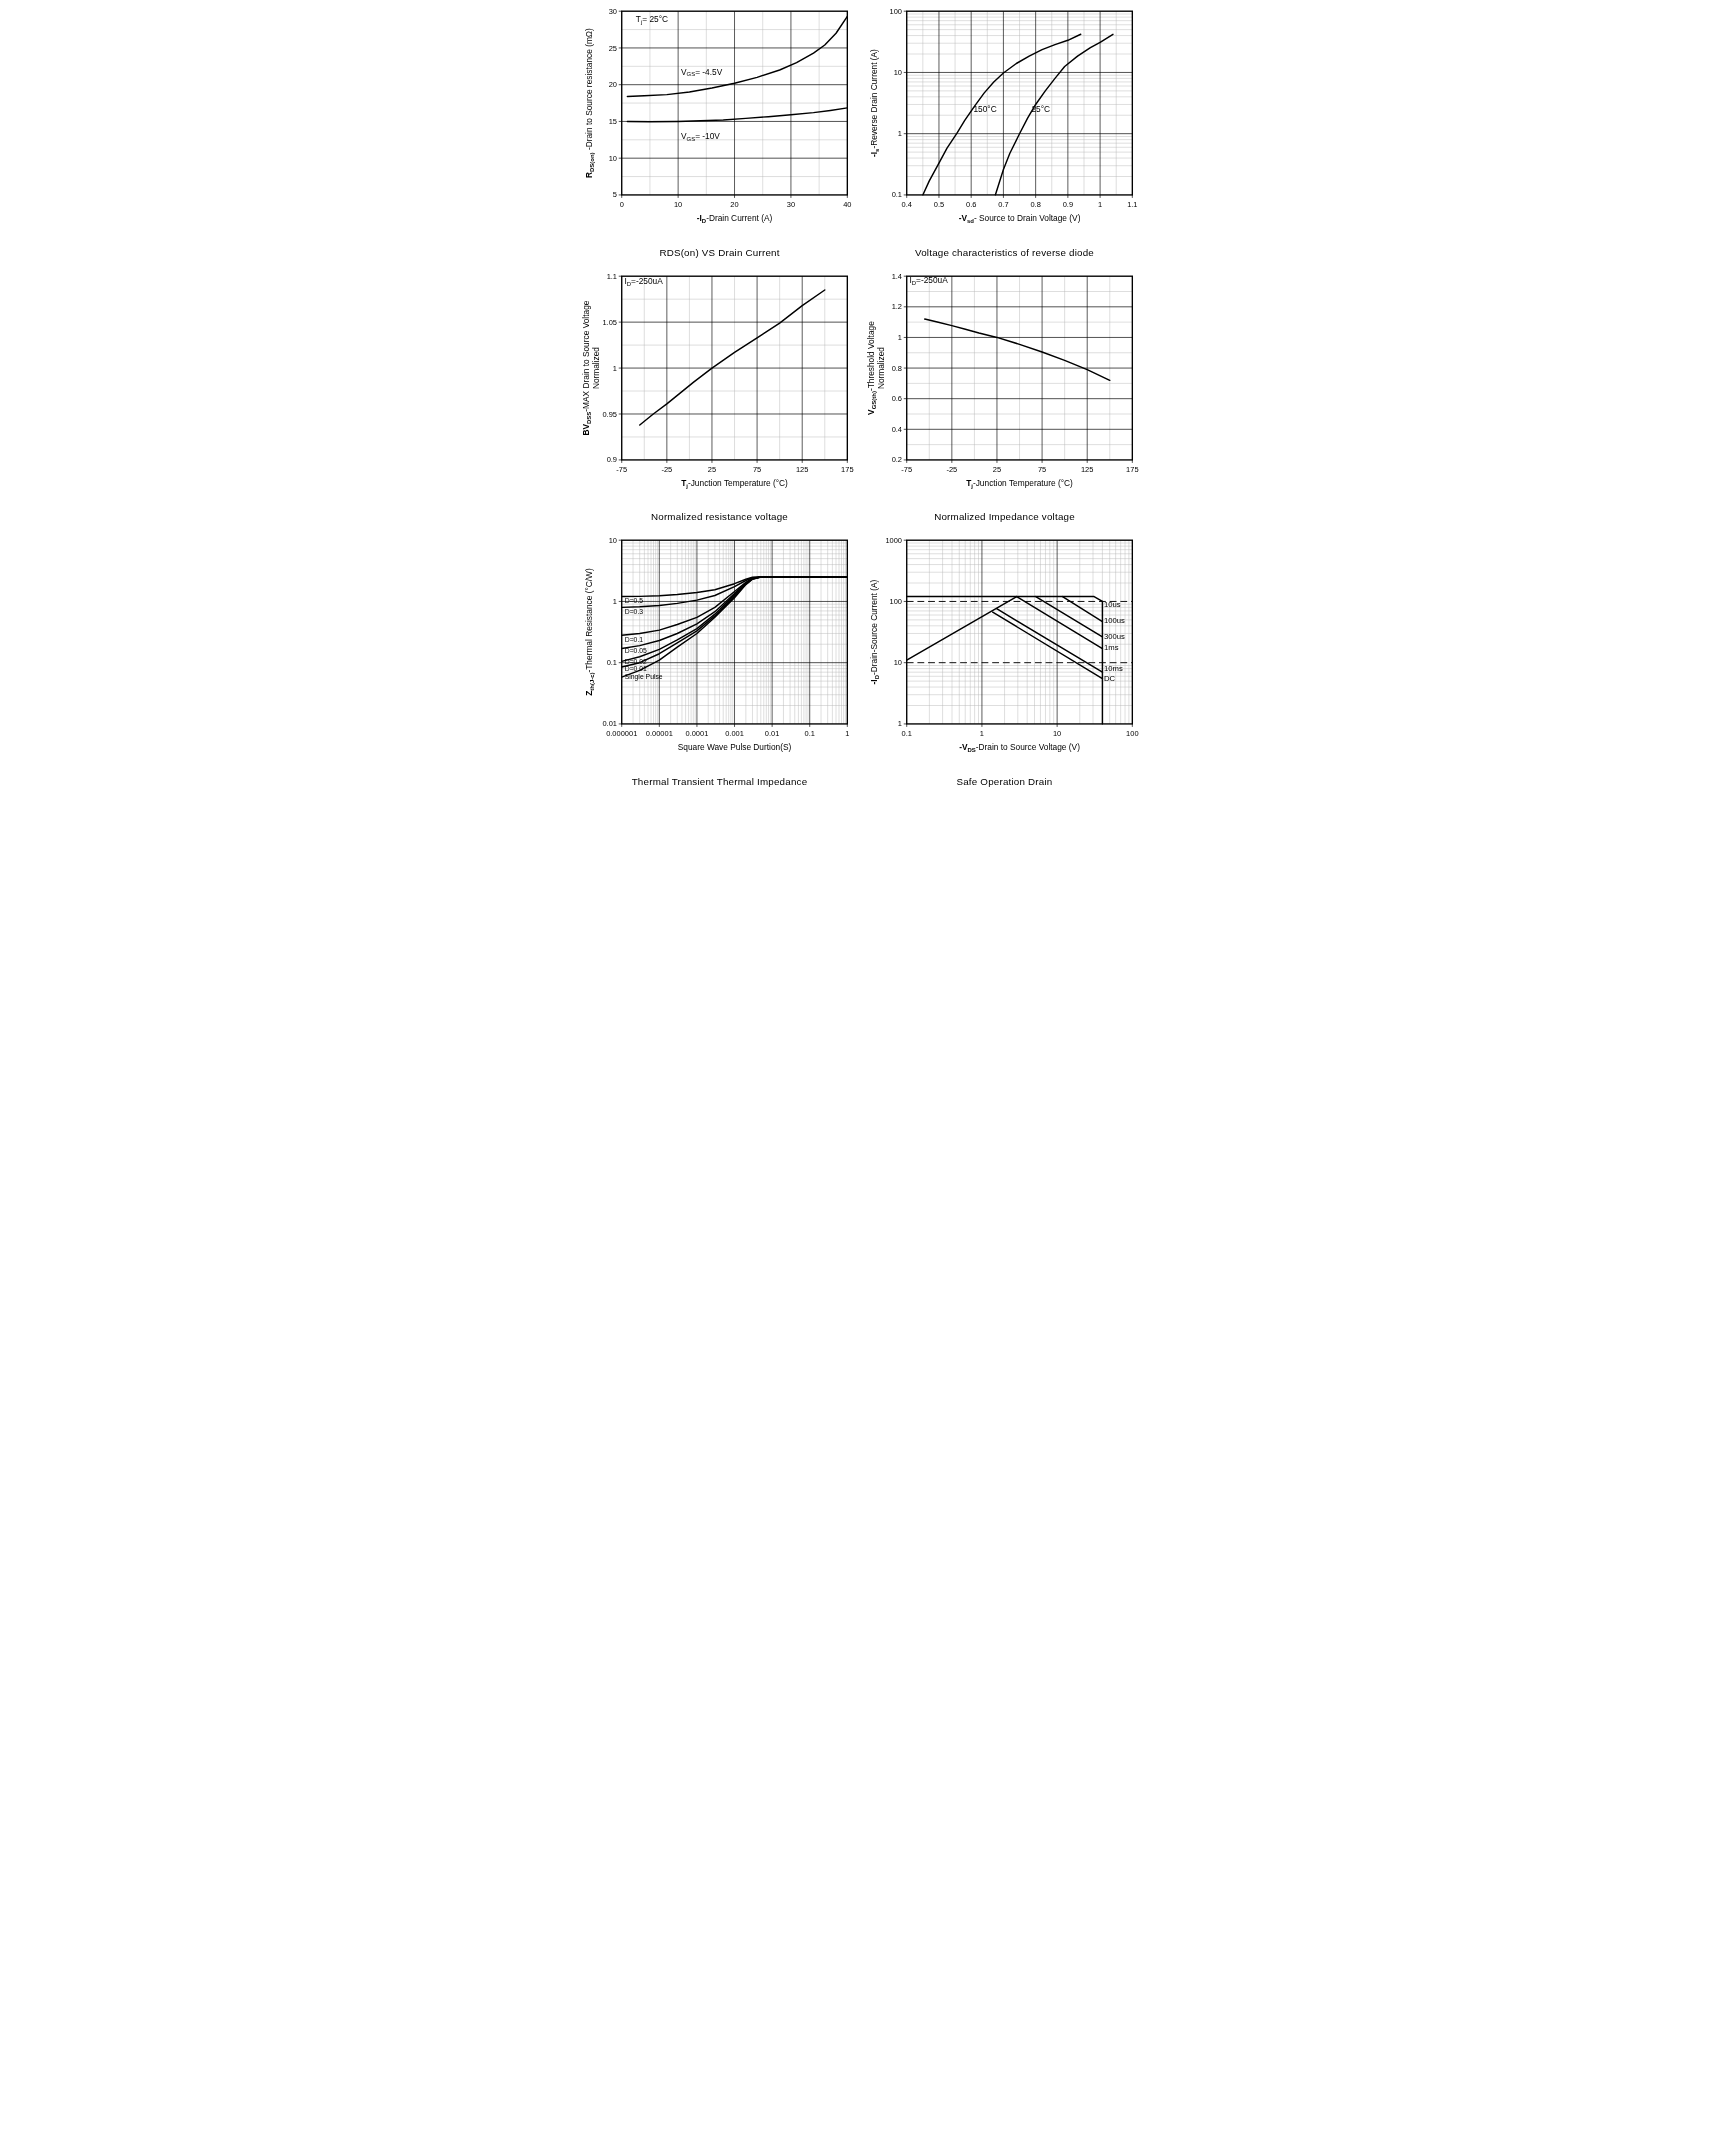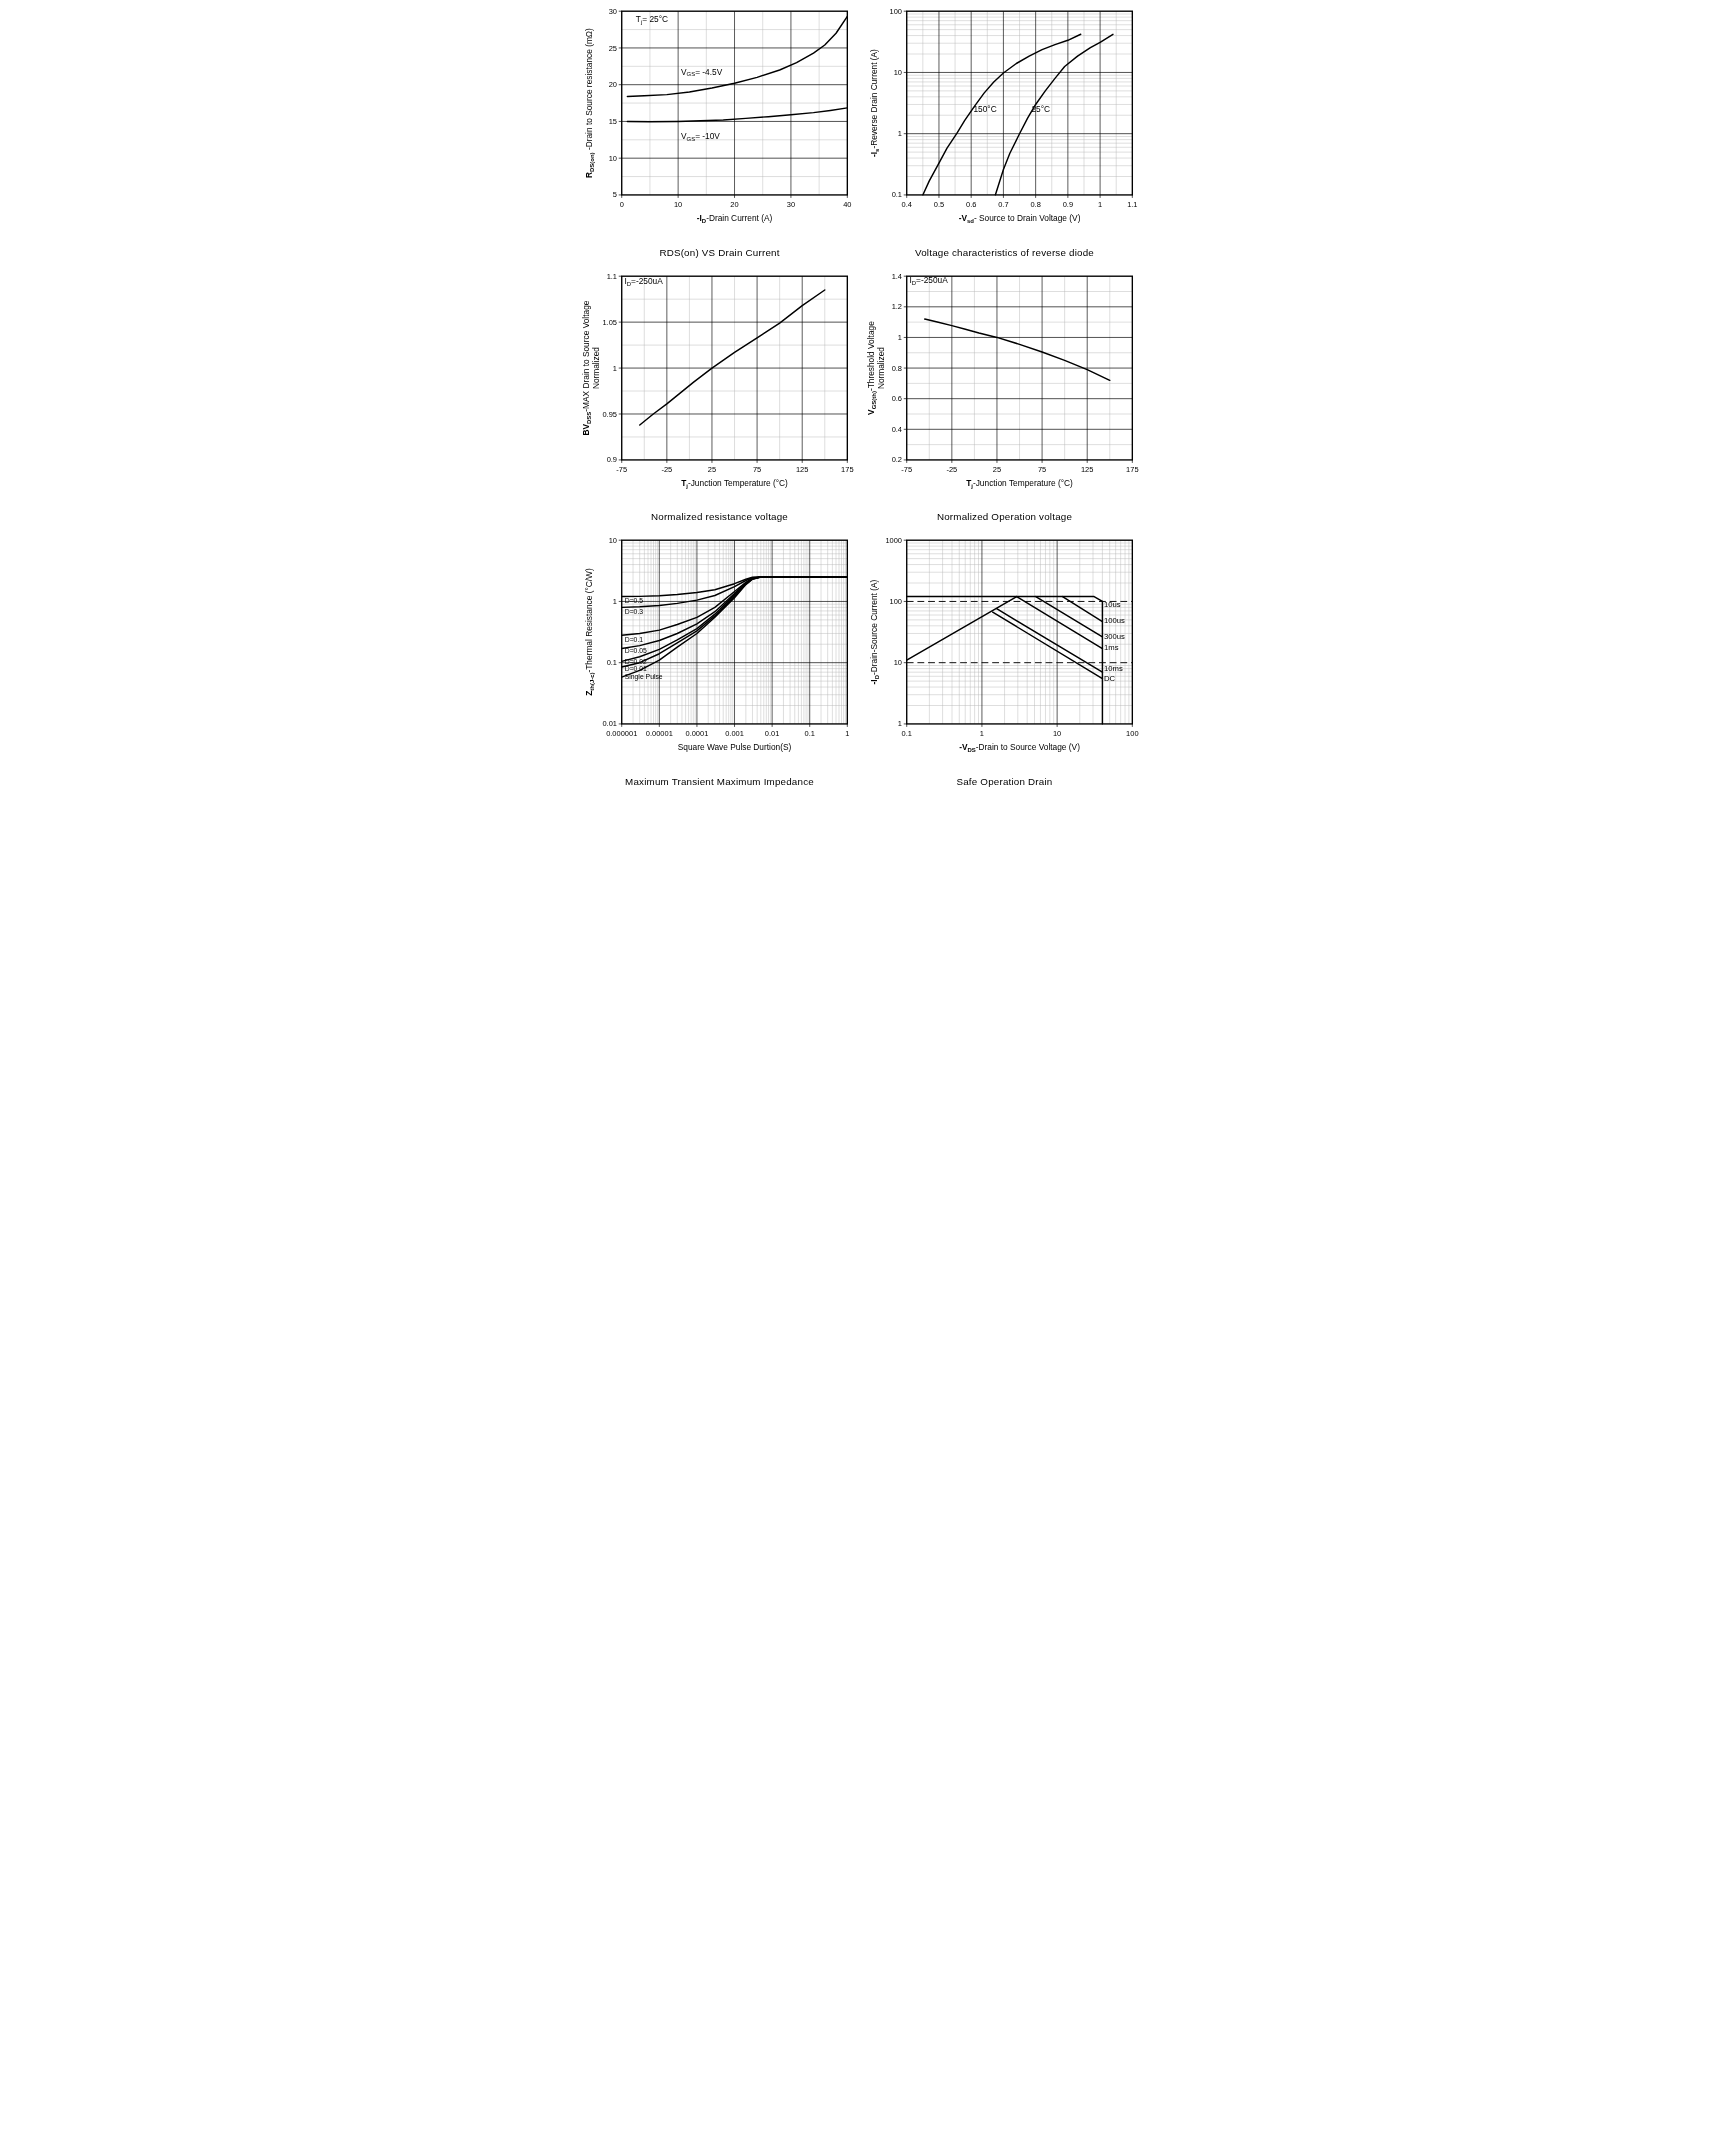--- a/index.html
+++ b/index.html
@@ -265,21 +265,21 @@
           <line x1="93" y1="159.33333333333331" x2="100" y2="159.33333333333331" stroke="#000" stroke-width="1.6"></line>
           <text x="89" y="165.33333333333331" text-anchor="end" font-size="17.5">1</text>
           <line x1="93" y1="87.66666666666663" x2="100" y2="87.66666666666663" stroke="#000" stroke-width="1.6"></line>
           <text x="89" y="93.66666666666663" text-anchor="end" font-size="17.5">1.2</text>
           <line x1="93" y1="16" x2="100" y2="16" stroke="#000" stroke-width="1.6"></line>
           <text x="89" y="22" text-anchor="end" font-size="17.5">1.4</text>
           <text x="364" y="508" text-anchor="middle" font-size="19.5"><tspan font-weight="bold">T</tspan><tspan dy="4" font-size="14.0" font-weight="bold">j</tspan><tspan dy="-4">-Junction  Temperature  (°C)</tspan></text>
           <text x="24" y="231" text-anchor="middle" font-size="19.5" transform="rotate(-90 24 231)"><tspan font-weight="bold">V</tspan><tspan dy="4" font-size="14.0" font-weight="bold">GS(th)</tspan><tspan dy="-4">-Threshold  Voltage</tspan></text>
           <text x="48" y="231" text-anchor="middle" font-size="19.5" transform="rotate(-90 48 231)"><tspan>Normalized</tspan></text>
         </svg></div>
-    <figcaption>Normalized Operation voltage</figcaption>
+    <figcaption>Normalized Impedance voltage</figcaption>
   </figure>
   <figure class="cell">
     <div class="chart-host"><svg viewBox="0 0 660 560" width="100%" height="100%">
           <g>
             <line x1="126.49063961843035" y1="16" x2="126.49063961843035" y2="446" stroke="#b9b9b9" stroke-width="1.1"></line>
             <line x1="141.9866704153303" y1="16" x2="141.9866704153303" y2="446" stroke="#b9b9b9" stroke-width="1.1"></line>
             <line x1="152.9812792368607" y1="16" x2="152.9812792368607" y2="446" stroke="#b9b9b9" stroke-width="1.1"></line>
             <line x1="161.50936038156965" y1="16" x2="161.50936038156965" y2="446" stroke="#b9b9b9" stroke-width="1.1"></line>
             <line x1="168.47731003376066" y1="16" x2="168.47731003376066" y2="446" stroke="#b9b9b9" stroke-width="1.1"></line>
             <line x1="174.3686275212546" y1="16" x2="174.3686275212546" y2="446" stroke="#b9b9b9" stroke-width="1.1"></line>
@@ -395,21 +395,21 @@
           <text x="89" y="452" text-anchor="end" font-size="17.5">0.01</text>
           <line x1="93" y1="302.6666666666667" x2="100" y2="302.6666666666667" stroke="#000" stroke-width="1.6"></line>
           <text x="89" y="308.6666666666667" text-anchor="end" font-size="17.5">0.1</text>
           <line x1="93" y1="159.33333333333337" x2="100" y2="159.33333333333337" stroke="#000" stroke-width="1.6"></line>
           <text x="89" y="165.33333333333337" text-anchor="end" font-size="17.5">1</text>
           <line x1="93" y1="16" x2="100" y2="16" stroke="#000" stroke-width="1.6"></line>
           <text x="89" y="22" text-anchor="end" font-size="17.5">10</text>
           <text x="364" y="508" text-anchor="middle" font-size="19.5"><tspan>Square Wave Pulse Durtion(S)</tspan></text>
           <text x="30" y="231" text-anchor="middle" font-size="19.5" transform="rotate(-90 30 231)"><tspan font-weight="bold">Z</tspan><tspan dy="4" font-size="14.0" font-weight="bold">th(J-c)</tspan><tspan dy="-4">-Thermal  Resistance  (°C/W)</tspan></text>
         </svg></div>
-    <figcaption>Maximum Transient Maximum Impedance</figcaption>
+    <figcaption>Thermal Transient Thermal Impedance</figcaption>
   </figure>
   <figure class="cell">
     <div class="chart-host"><svg viewBox="0 0 660 560" width="100%" height="100%">
           <g>
             <line x1="152.9812792368607" y1="16" x2="152.9812792368607" y2="446" stroke="#b9b9b9" stroke-width="1.1"></line>
             <line x1="183.9733408306606" y1="16" x2="183.9733408306606" y2="446" stroke="#b9b9b9" stroke-width="1.1"></line>
             <line x1="205.96255847372137" y1="16" x2="205.96255847372137" y2="446" stroke="#b9b9b9" stroke-width="1.1"></line>
             <line x1="223.0187207631393" y1="16" x2="223.0187207631393" y2="446" stroke="#b9b9b9" stroke-width="1.1"></line>
             <line x1="236.9546200675213" y1="16" x2="236.9546200675213" y2="446" stroke="#b9b9b9" stroke-width="1.1"></line>
             <line x1="248.73725504250922" y1="16" x2="248.73725504250922" y2="446" stroke="#b9b9b9" stroke-width="1.1"></line>

